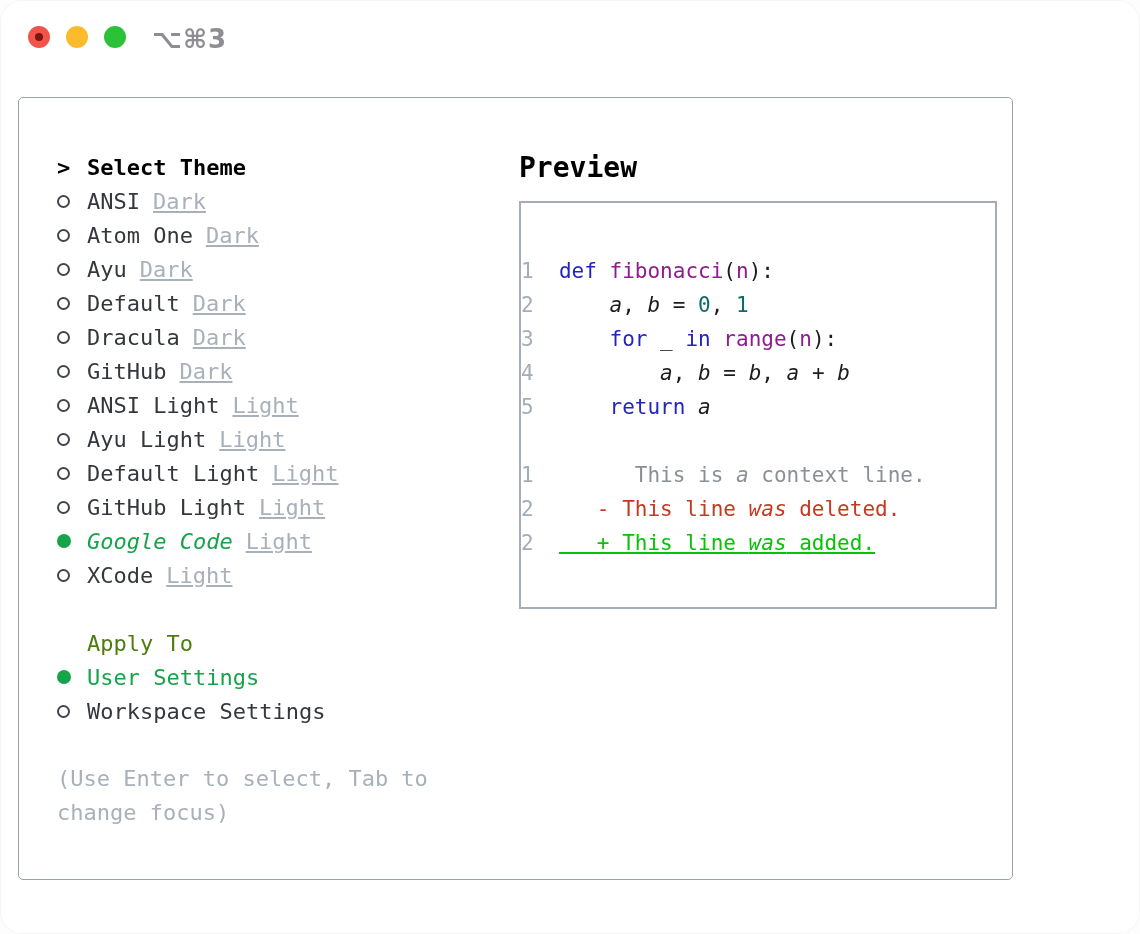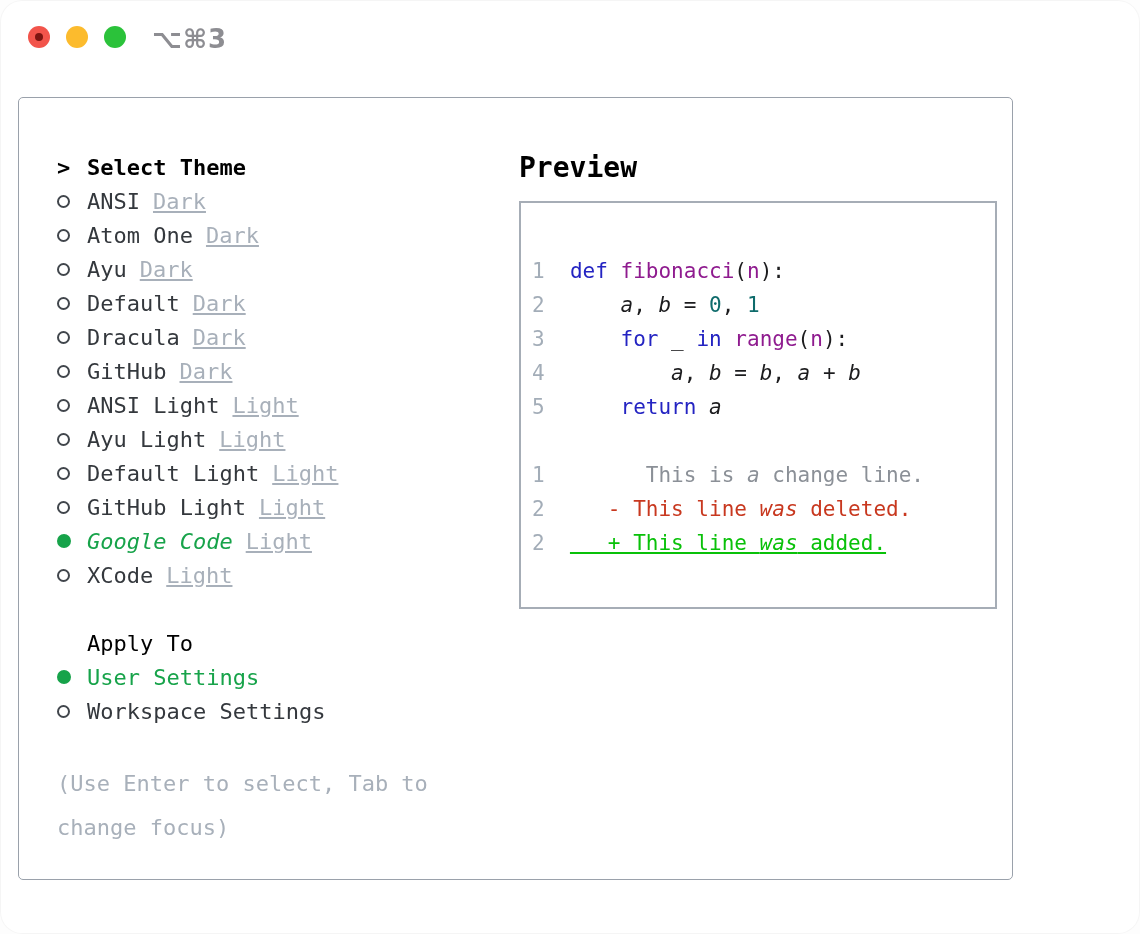--- a/index.html
+++ b/index.html
@@ -44,28 +44,28 @@
   .radio {
     width: 13px; height: 13px; border: 2px solid var(--radio-ring); border-radius: 50%;
   }
   .radio.sel { width: 14px; height: 14px; background: var(--accent); border-color: var(--accent); }
   .theme-name { color: var(--text-dark); white-space: pre; }
   .theme-name.sel { color: var(--accent); font-style: italic; }
   .variant { color: var(--muted); margin-left: 13px; white-space: pre; text-decoration: underline; }
   .spacer { height: 34px; }
   .opt-label { color: var(--text-dark); white-space: pre; }
   .opt-label.sel { color: var(--accent); }
-  .hint { margin-top: 34px; width: 420px; font-size: 22px; line-height: 44px; color: var(--muted); }
+  .hint { margin-top: 34px; width: 420px; font-size: 22px; line-height: 34px; color: var(--muted); }
   
   .rightcol { flex: none; width: 490px; }
   .preview-label { height: 34px; display: flex; align-items: center; font-size: 28px; font-weight: 700; color: #000; }
   .preview-box {
     margin-top: 17px; width: 478px; height: 408px;
     border: 2px solid var(--preview-border); background: #fff;
-    padding: 17px 0 0 11px; overflow: hidden;
+    padding: 17px 0 0 0; overflow: hidden;
   }
   .code-row { height: 34px; line-height: 34px; white-space: pre; font-size: 21px; }
   .lineno { color: var(--lineno); display: inline-block; width: 1ch; }
   .tk-kw  { color: var(--kw); }
   .tk-fn  { color: var(--fn); }
   .tk-lit { color: var(--lit); }
   .tk-pl  { color: var(--code-plain); }
   .tk-var { color: var(--code-plain); font-style: italic; }
   .tk-ctx { color: var(--ctx); }
   .tk-del { color: var(--del); }
@@ -178,21 +178,21 @@
             </span>
             <span class="theme-name">XCode</span>
             <span class="variant">Light</span>
           </div>
         </div>
 
       <div class="spacer"></div>
 
       <div class="row">
         <span class="marker"></span>
-        <span style="color:#000000">Apply To</span>
+        <span style="color:#4d7c0f">Apply To</span>
       </div>
 
       <div id="apply-list">
           <div class="row">
             <span class="marker">
               <span class="radio sel"></span>
             </span>
             <span class="opt-label sel">User Settings</span>
           </div>
           <div class="row">
@@ -209,20 +209,20 @@
     <div class="rightcol">
       <div class="preview-label">Preview</div>
       <div class="preview-box" id="preview-box">
           <div class="code-row"><span class="lineno"></span>  </div>
           <div class="code-row"><span class="lineno">1</span>  <span class="tk-kw">def</span><span class="tk-pl"> </span><span class="tk-fn">fibonacci</span><span class="tk-pl">(</span><span class="tk-fn">n</span><span class="tk-pl">):</span></div>
           <div class="code-row"><span class="lineno">2</span>  <span class="tk-pl">    </span><span class="tk-var">a</span><span class="tk-pl">, </span><span class="tk-var">b</span><span class="tk-pl"> = </span><span class="tk-lit">0</span><span class="tk-pl">, </span><span class="tk-lit">1</span></div>
           <div class="code-row"><span class="lineno">3</span>  <span class="tk-pl">    </span><span class="tk-kw">for</span><span class="tk-pl"> _ </span><span class="tk-kw">in</span><span class="tk-pl"> </span><span class="tk-fn">range</span><span class="tk-pl">(</span><span class="tk-fn">n</span><span class="tk-pl">):</span></div>
           <div class="code-row"><span class="lineno">4</span>  <span class="tk-pl">        </span><span class="tk-var">a</span><span class="tk-pl">, </span><span class="tk-var">b</span><span class="tk-pl"> = </span><span class="tk-var">b</span><span class="tk-pl">, </span><span class="tk-var">a</span><span class="tk-pl"> + </span><span class="tk-var">b</span></div>
           <div class="code-row"><span class="lineno">5</span>  <span class="tk-pl">    </span><span class="tk-kw">return</span><span class="tk-pl"> </span><span class="tk-var">a</span></div>
           <div class="code-row"><span class="lineno"></span>  </div>
-          <div class="code-row"><span class="lineno">1</span>  <span class="tk-ctx">      This is </span><span class="tk-ctx it">a</span><span class="tk-ctx"> change line.</span></div>
+          <div class="code-row"><span class="lineno">1</span>  <span class="tk-ctx">      This is </span><span class="tk-ctx it">a</span><span class="tk-ctx"> context line.</span></div>
           <div class="code-row"><span class="lineno">2</span>  <span class="tk-del">   - This line </span><span class="tk-del it">was</span><span class="tk-del"> deleted.</span></div>
           <div class="code-row"><span class="lineno">2</span>  <span class="tk-add">   + This line </span><span class="tk-add it">was</span><span class="tk-add"> added.</span></div>
         </div>
     </div>
 
   </div>
 </div>
 
 </body></html>

